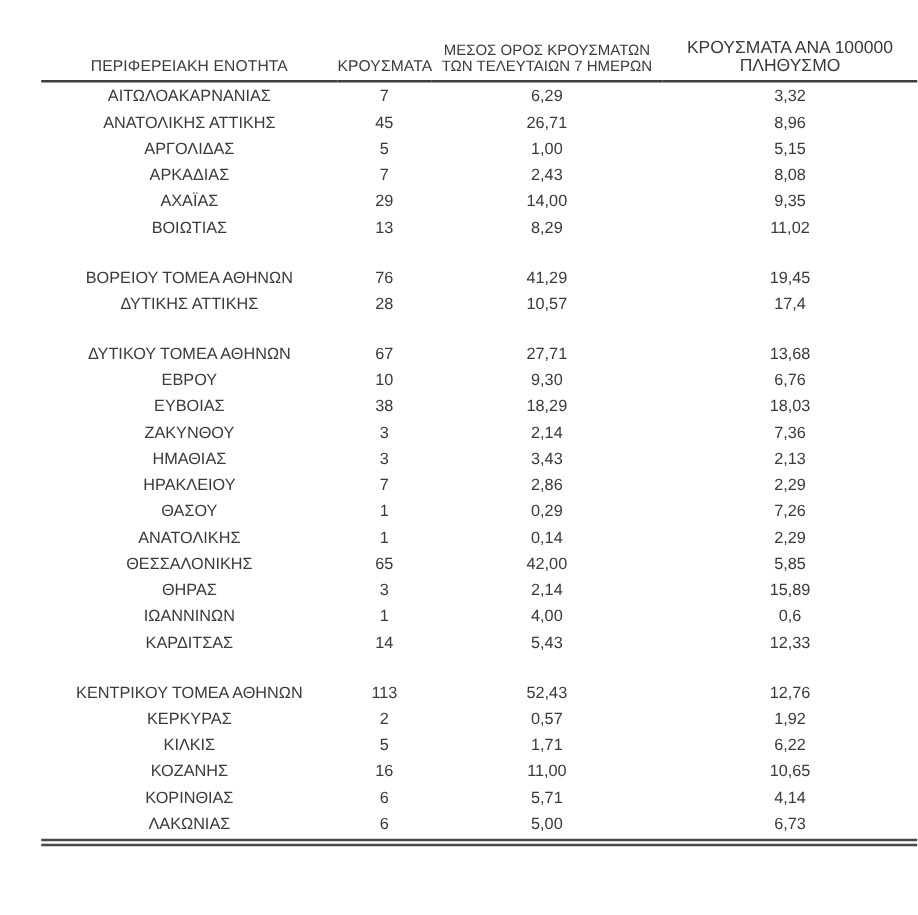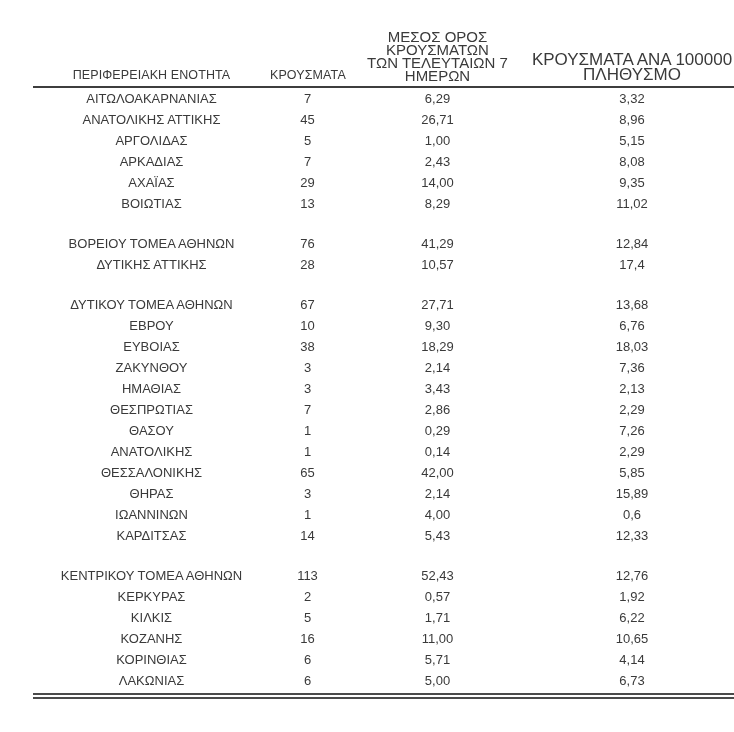--- a/index.html
+++ b/index.html
@@ -31,22 +31,22 @@
 
   .stats-table thead th {
     font-weight: normal;
     vertical-align: bottom;
     text-align: center;
     padding: 0 0 4px 0;
     border-bottom: 2px solid #3d3d3d;
     color: #3a3a3a;
   }
   th.h-region, th.h-cases { font-size: 12.5px; letter-spacing: 0.1px; }
-  th.h-avg { font-size: 15px; line-height: 13px; }
-  th.h-per100k { font-size: 17px; line-height: 15px; }
+  th.h-avg { font-size: 12px; line-height: 13px; }
+  th.h-per100k { font-size: 14px; line-height: 15px; }
   th .hline { display: block; }
   th.h-per100k, td.per-100k { padding-right: 24px; }
 
   .stats-table tbody td {
     text-align: center;
     font-size: 13px;
     height: 21px;
     padding: 0;
     vertical-align: middle;
     white-space: nowrap;
@@ -124,21 +124,21 @@
           <td class="avg-7day">8,29</td>
           <td class="per-100k">11,02</td>
         </tr>
         <tr class="spacer">
           <td colspan="4"></td>
         </tr>
         <tr>
           <td class="region">ΒΟΡΕΙΟΥ ΤΟΜΕΑ ΑΘΗΝΩΝ</td>
           <td class="cases">76</td>
           <td class="avg-7day">41,29</td>
-          <td class="per-100k">12,84</td>
+          <td class="per-100k">19,45</td>
         </tr>
         <tr>
           <td class="region">ΔΥΤΙΚΗΣ ΑΤΤΙΚΗΣ</td>
           <td class="cases">28</td>
           <td class="avg-7day">10,57</td>
           <td class="per-100k">17,4</td>
         </tr>
         <tr class="spacer">
           <td colspan="4"></td>
         </tr>
@@ -166,21 +166,21 @@
           <td class="avg-7day">2,14</td>
           <td class="per-100k">7,36</td>
         </tr>
         <tr>
           <td class="region">ΗΜΑΘΙΑΣ</td>
           <td class="cases">3</td>
           <td class="avg-7day">3,43</td>
           <td class="per-100k">2,13</td>
         </tr>
         <tr>
-          <td class="region">ΘΕΣΠΡΩΤΙΑΣ</td>
+          <td class="region">ΗΡΑΚΛΕΙΟΥ</td>
           <td class="cases">7</td>
           <td class="avg-7day">2,86</td>
           <td class="per-100k">2,29</td>
         </tr>
         <tr>
           <td class="region">ΘΑΣΟΥ</td>
           <td class="cases">1</td>
           <td class="avg-7day">0,29</td>
           <td class="per-100k">7,26</td>
         </tr>

